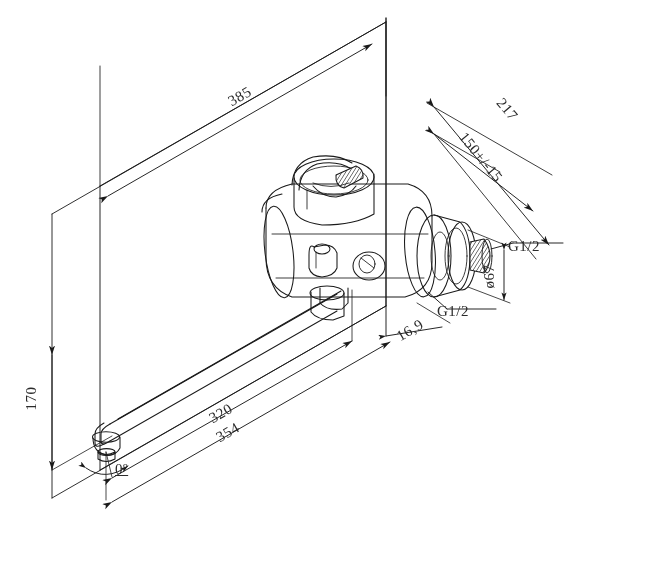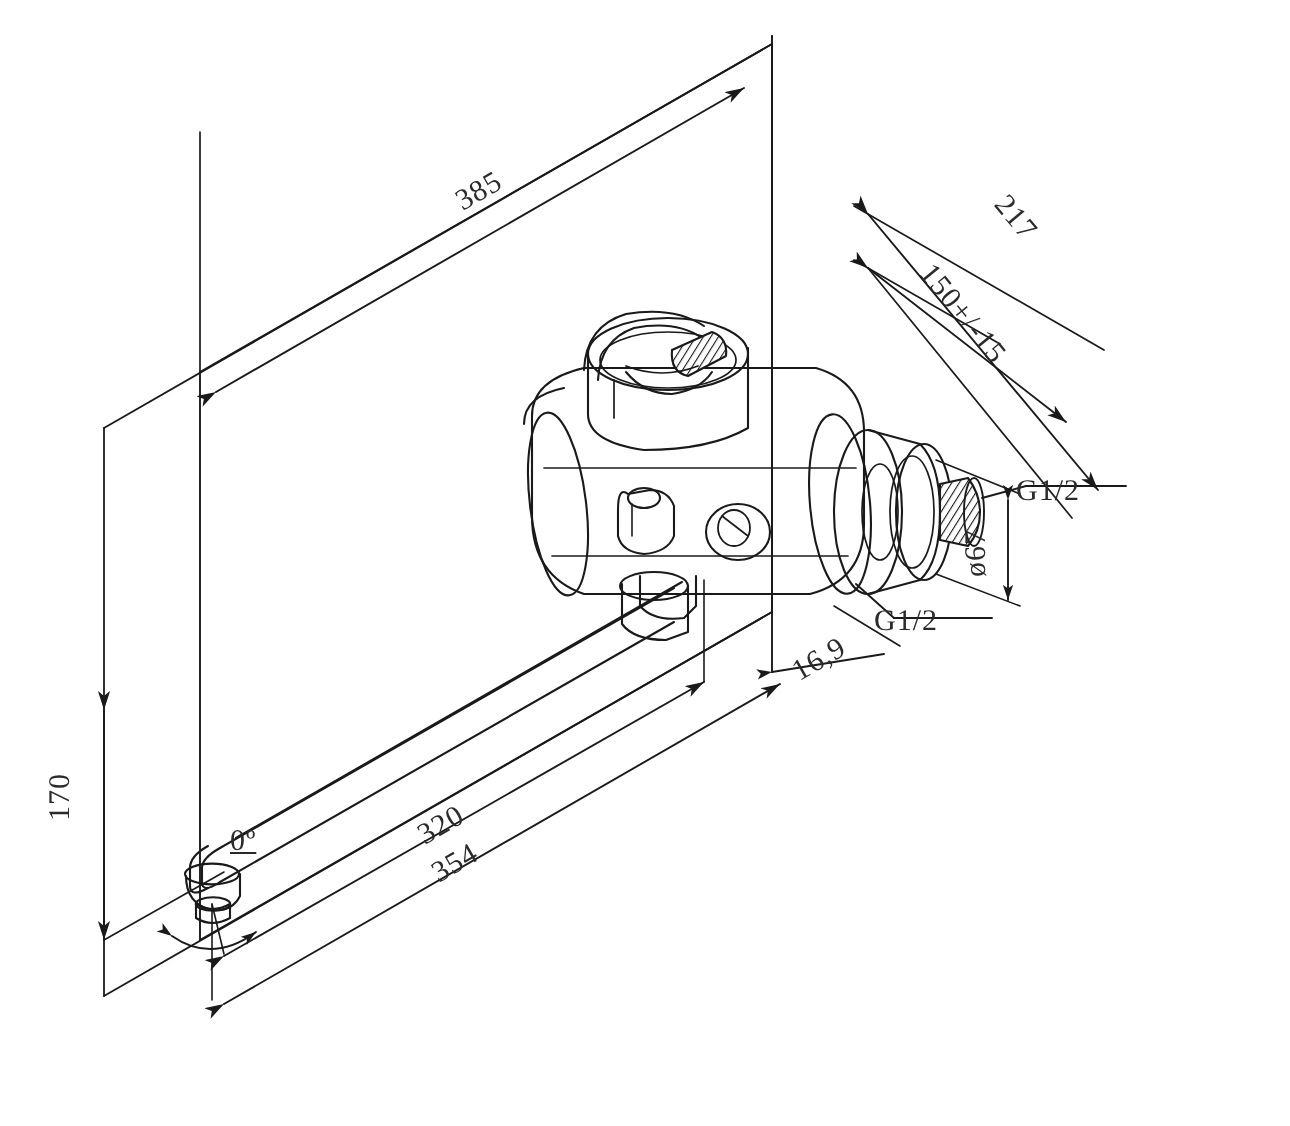--- a/index.html
+++ b/index.html
@@ -219,15 +219,15 @@
   <div class="dimtext" style="left:477px;top:268px;transform:rotate(-90deg);">ø67</div>
 
   <div class="dimtext" style="left:396px;top:322px;transform:rotate(-30deg);">16,9</div>
 
   <div class="dimtext" style="left:19px;top:390px;transform:rotate(-90deg);">170</div>
 
   <div class="dimtext" style="left:209px;top:405px;transform:rotate(-30deg);">320</div>
 
   <div class="dimtext" style="left:216px;top:424px;transform:rotate(-30deg);">354</div>
 
-  <div class="dimtext" style="left:115px;top:413px;text-decoration:underline;">0º</div>
+  <div class="dimtext" style="left:115px;top:461px;text-decoration:underline;">0º</div>
 
 </div>
 
 </body></html>

